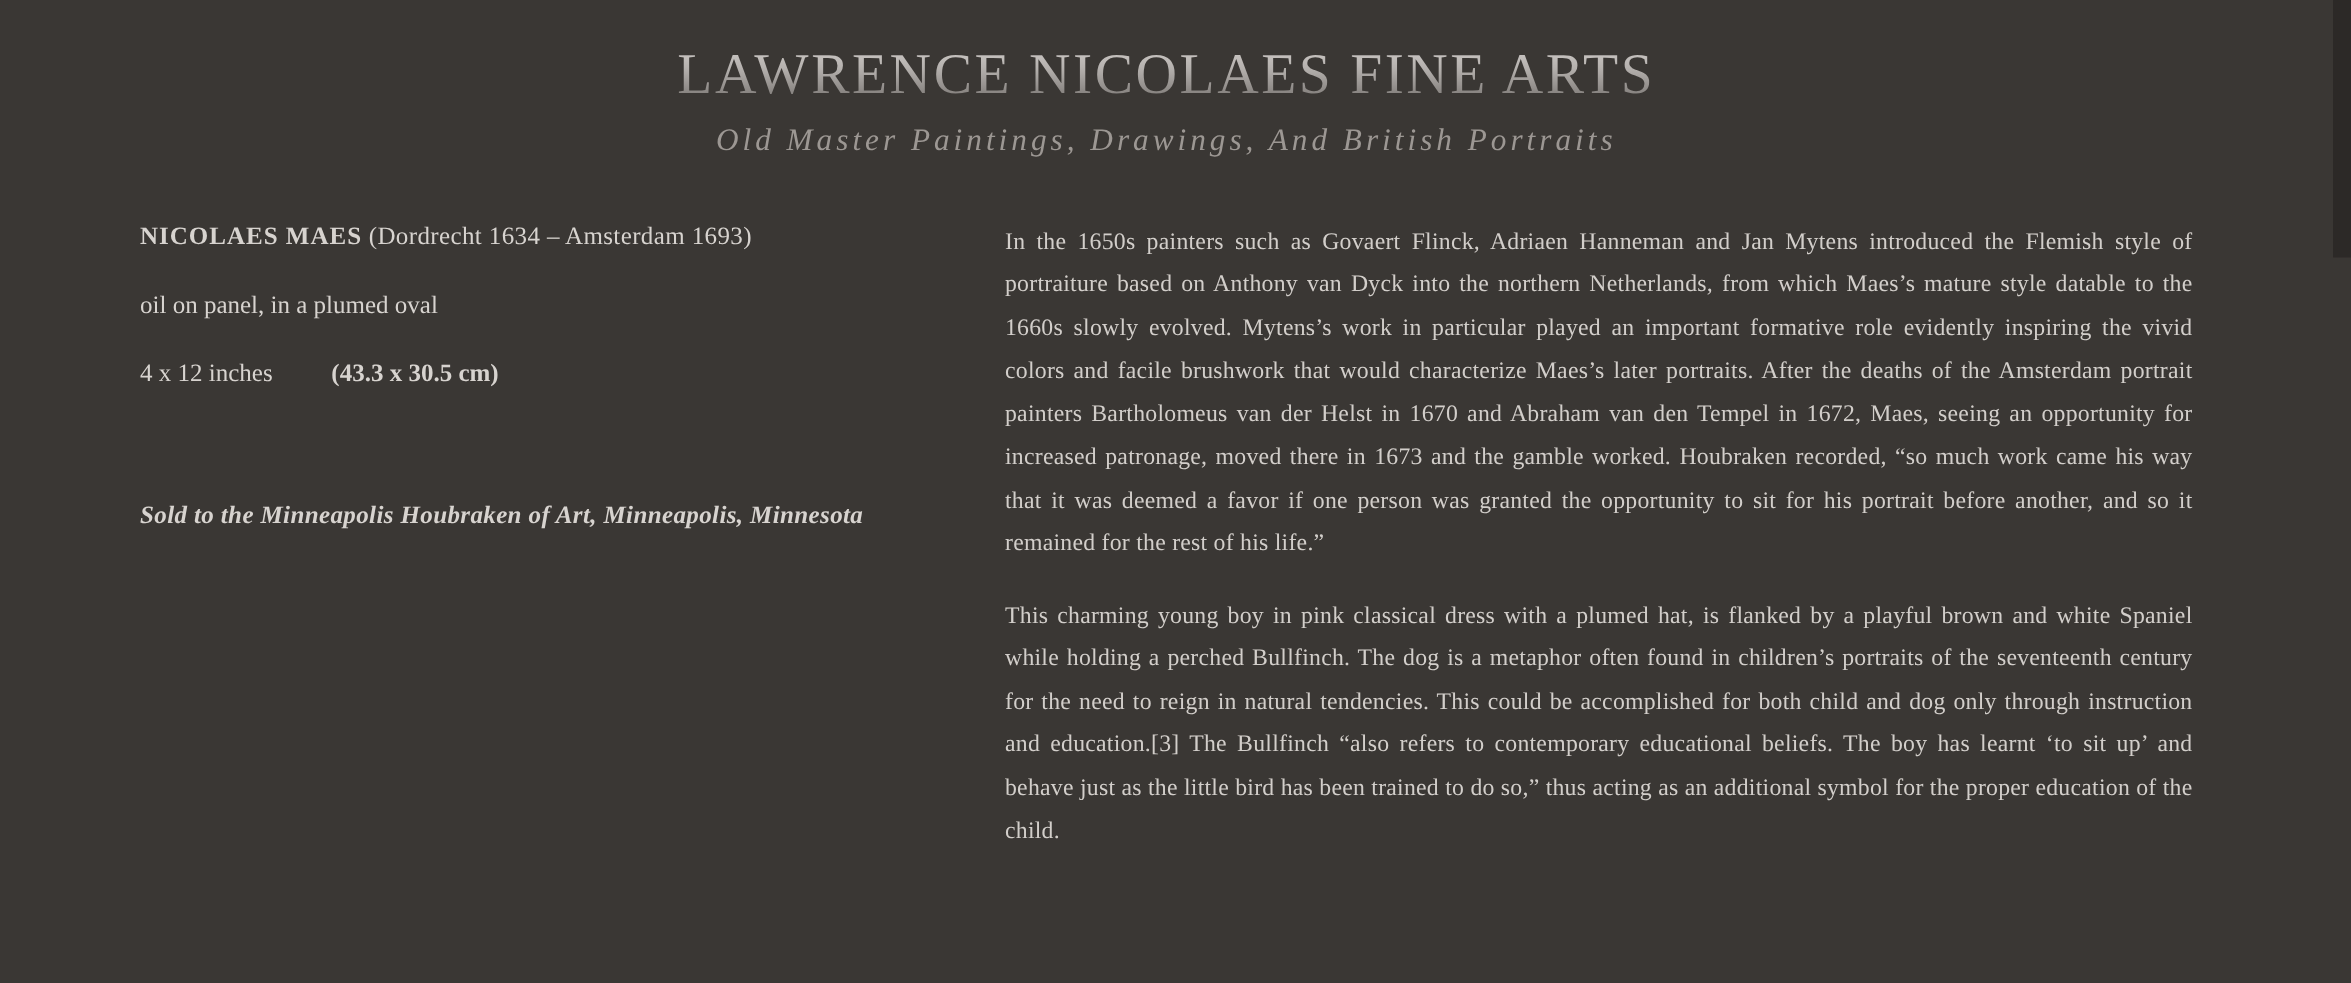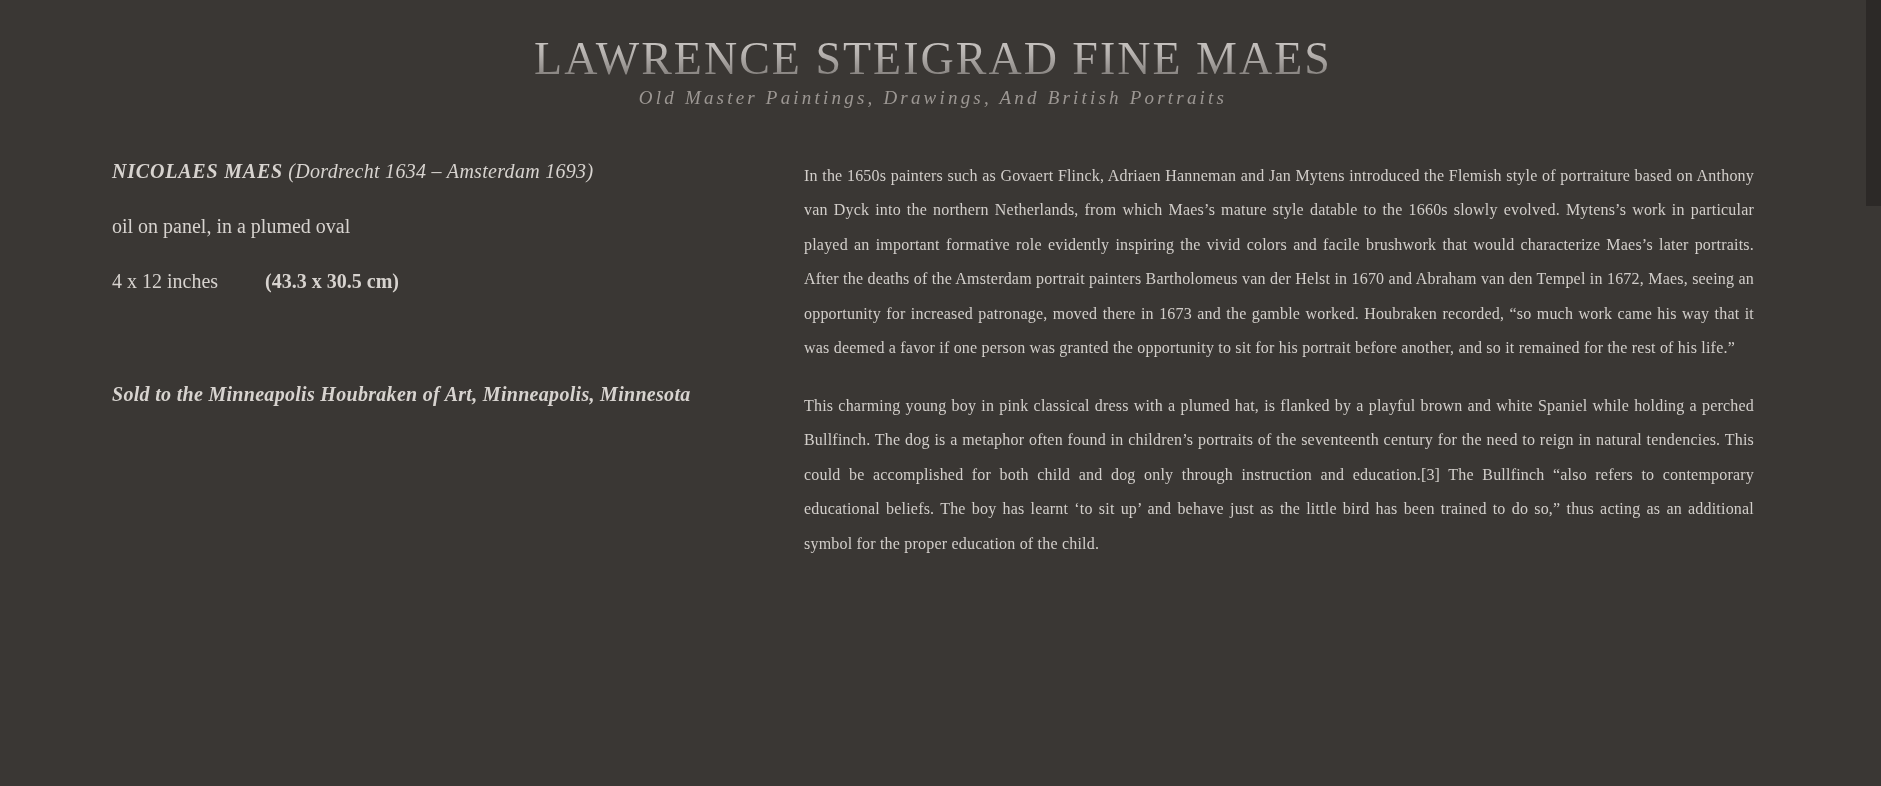--- a/index.html
+++ b/index.html
@@ -27,62 +27,62 @@
     letter-spacing: 2px;
     line-height: 1.1;
     margin: 0;
     background: linear-gradient(180deg, #d2cecb 0%, #b5b1ae 40%, #8a8683 78%, #7a7673 100%);
     -webkit-background-clip: text;
     background-clip: text;
     -webkit-text-fill-color: transparent;
     color: #a5a19e;
   }
   .gallery-subtitle {
-    margin-top: 2px;
-    font-size: 19px;
+    margin-top: 14px;
+    font-size: 25px;
     font-style: italic;
     letter-spacing: 3.2px;
     color: #9c9793;
   }
   
   .main {
     display: flex;
     margin-top: 50px;
     padding: 0 112px;
     gap: 100px;
   }
   .left-col {
     width: 592px;
     flex: 0 0 auto;
     color: #d7d3cf;
     font-size: 20px;
     line-height: 24px;
   }
   .left-col p { margin: 0 0 31px 0; }
-  .artist-line { letter-spacing: 0.3px; font-style: italic; }
+  .artist-line { letter-spacing: 0.3px; }
   .artist-name { font-weight: 700; letter-spacing: 0.8px; }
   .artist-dates { font-weight: 400; }
   .artwork-title {
     font-weight: 700;
     font-style: italic;
     letter-spacing: 0.3px;
   }
   .dims-line { margin-bottom: 0 !important; }
   .dims-cm { margin-left: 42px; font-weight: bold; }
   .provenance {
     margin-top: 89px !important;
     font-weight: 700;
     font-style: italic;
     letter-spacing: 0.3px;
   }
   
   .right-col {
     flex: 1 1 auto;
     color: #d2ceca;
-    font-size: 16px;
+    font-size: 19px;
     line-height: 34.5px;
     text-align: justify;
     letter-spacing: 0.2px;
   }
   .right-col p { margin: 0 0 23px 0; }
   
   .scrollbar-track {
     position: fixed;
     top: 0;
     right: 0;
@@ -98,21 +98,21 @@
     height: 206px;
     background: #2c2927;
   }
 </style>
 </head>
 <body>
 
 <div class="page">
 
   <div class="header">
-    <h1 class="gallery-title">LAWRENCE STEIGRAD FINE MAES</h1>
+    <h1 class="gallery-title">LAWRENCE NICOLAES FINE ARTS</h1>
     <div class="gallery-subtitle">Old Master Paintings, Drawings, And British Portraits</div>
   </div>
 
   <div class="main">
 
     <div class="left-col">
       <p class="artist-line">
         <span class="artist-name">NICOLAES MAES</span>
         <span class="artist-dates">(Dordrecht 1634 – Amsterdam 1693)</span>
       </p>

